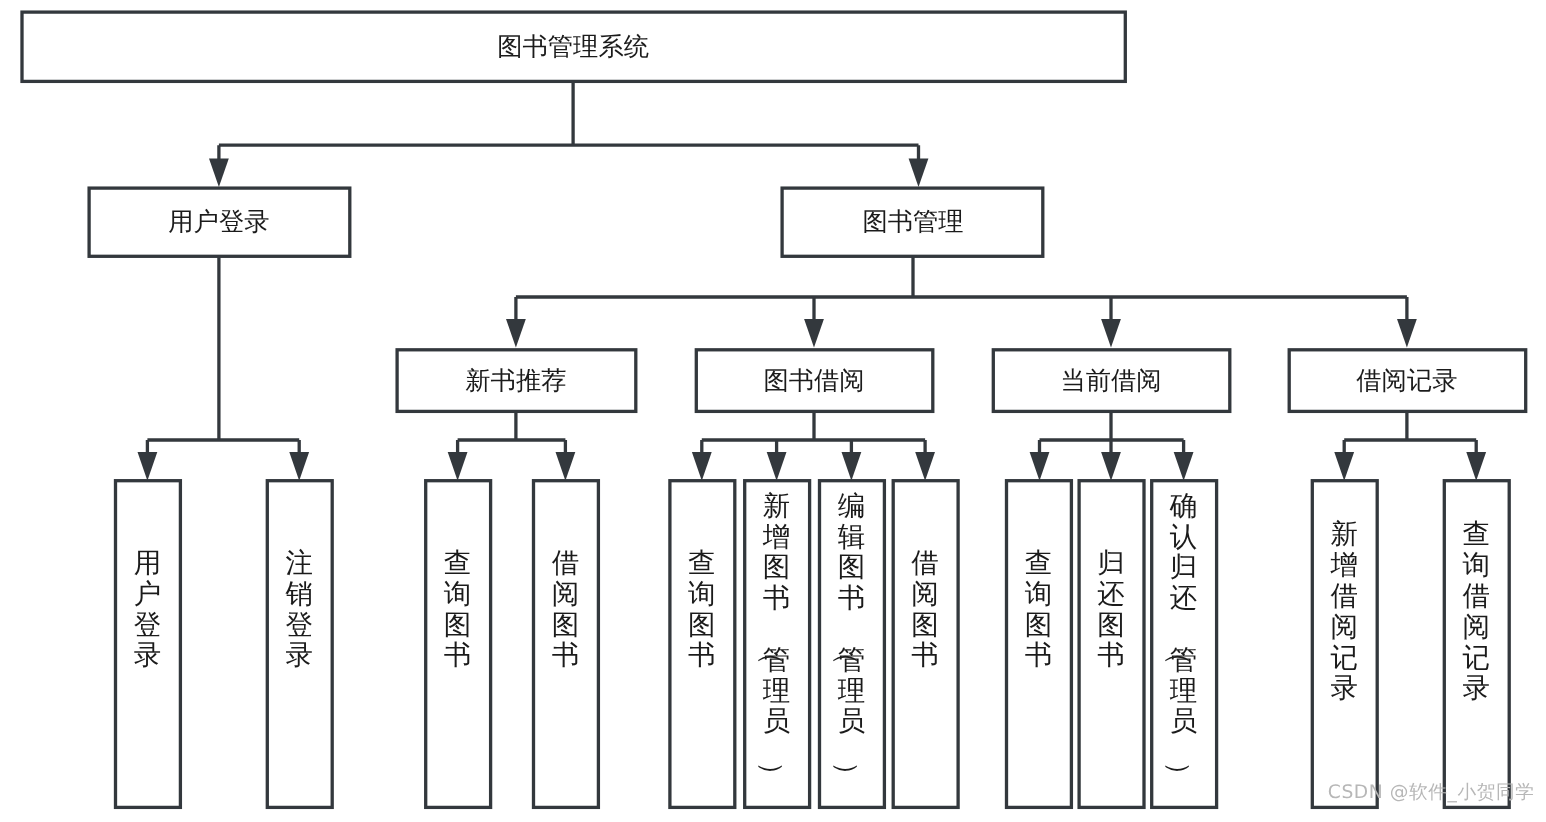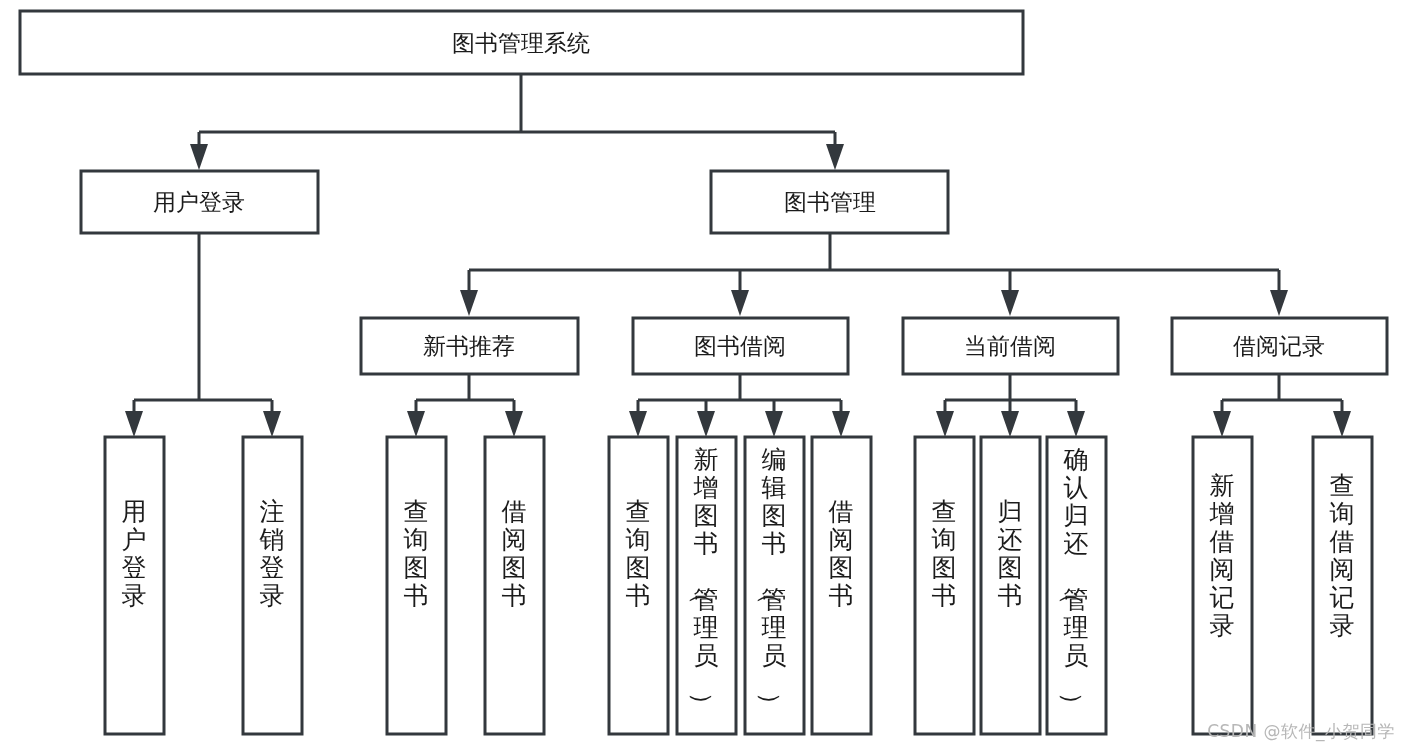--- a/index.html
+++ b/index.html
@@ -51,21 +51,21 @@
   }
   .node-label-vert {
     font-family: "DejaVu Sans", "Liberation Sans", sans-serif;
     fill: #1b1b1b;
     font-size: 25px;
     text-anchor: middle;
   }
   .watermark {
     position: absolute;
     right: 10px;
-    bottom: 4px;
+    bottom: 16px;
     font-family: "DejaVu Sans", "Liberation Sans", sans-serif;
     font-size: 17px;
     color: #b7b7b7;
     white-space: nowrap;
     letter-spacing: 0.5px;
     pointer-events: none;
   }
 </style>
 </head>
 <body>

